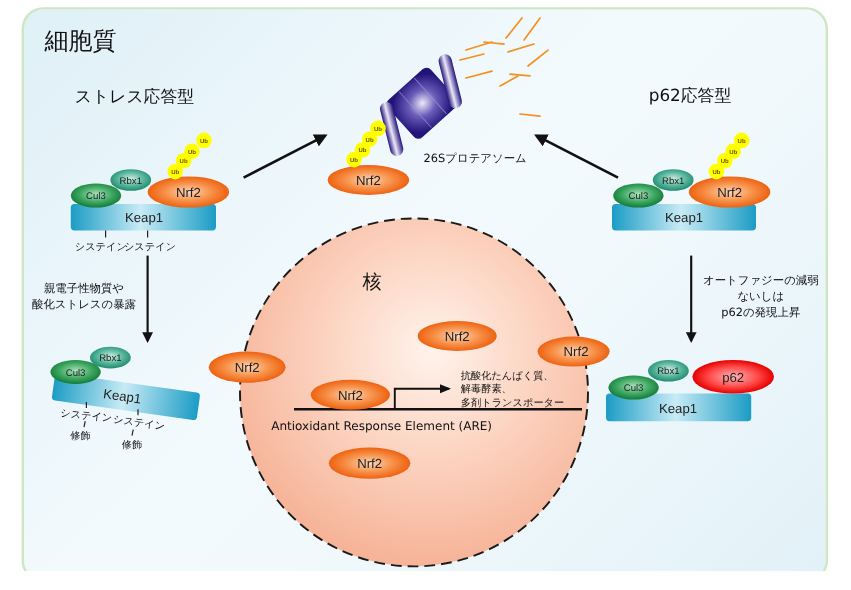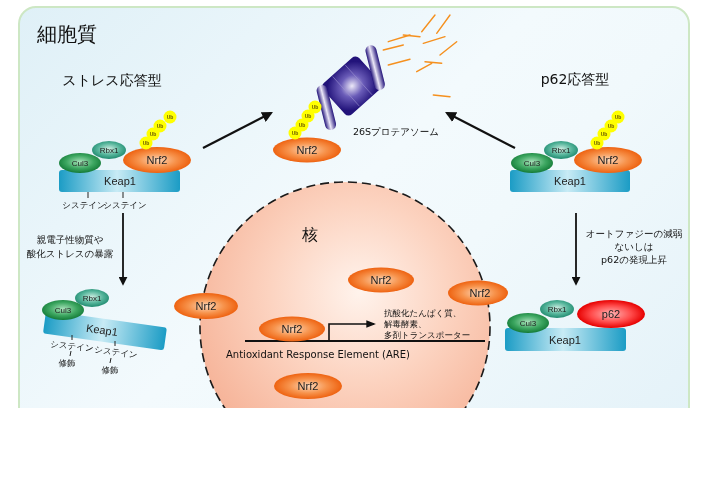--- a/index.html
+++ b/index.html
@@ -1,16 +1,16 @@
 <!DOCTYPE html>
 <html><head>
 <meta charset="utf-8">
 <style>
   html, body { margin: 0; padding: 0; background: #ffffff; }
-  #canvas { position: relative; width: 709px; height: 408px; overflow: hidden; background: #ffffff;
+  #canvas { position: relative; width: 709px; height: 476px; overflow: hidden; background: #ffffff;
             font-family: "DejaVu Sans", "Liberation Sans", sans-serif; }
   #panel { position: absolute; left: 18px; top: 6px; width: 668px; height: 475px;
            border: 2px solid #cde7c4; border-radius: 18px;
            background: linear-gradient(135deg, #dff0f7 0%, #f3fafd 45%, #f1f9fc 60%, #e2f1f8 100%); }
   svg#diagram { position: absolute; left: 0; top: 0; }
   .t { font-family: "DejaVu Sans", "Liberation Sans", sans-serif; fill: #111; }
   .prot { font-family: "Liberation Sans", "DejaVu Sans", sans-serif; fill: #222; text-anchor: middle; }
   .ub { font-family: "Liberation Sans", sans-serif; font-size: 5px; font-weight: bold; fill: #6a5a00; text-anchor: middle; }
   .tick { stroke: #222; stroke-width: 1; }
   .frag { stroke-width: 1.4; stroke-linecap: round; }

